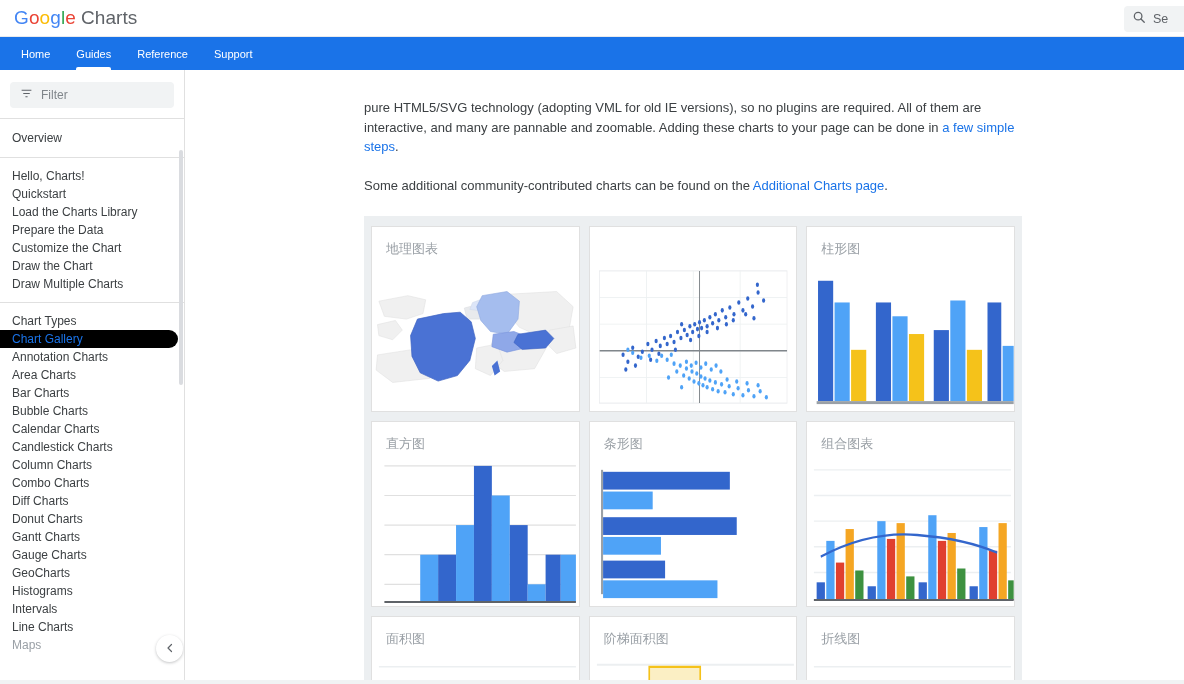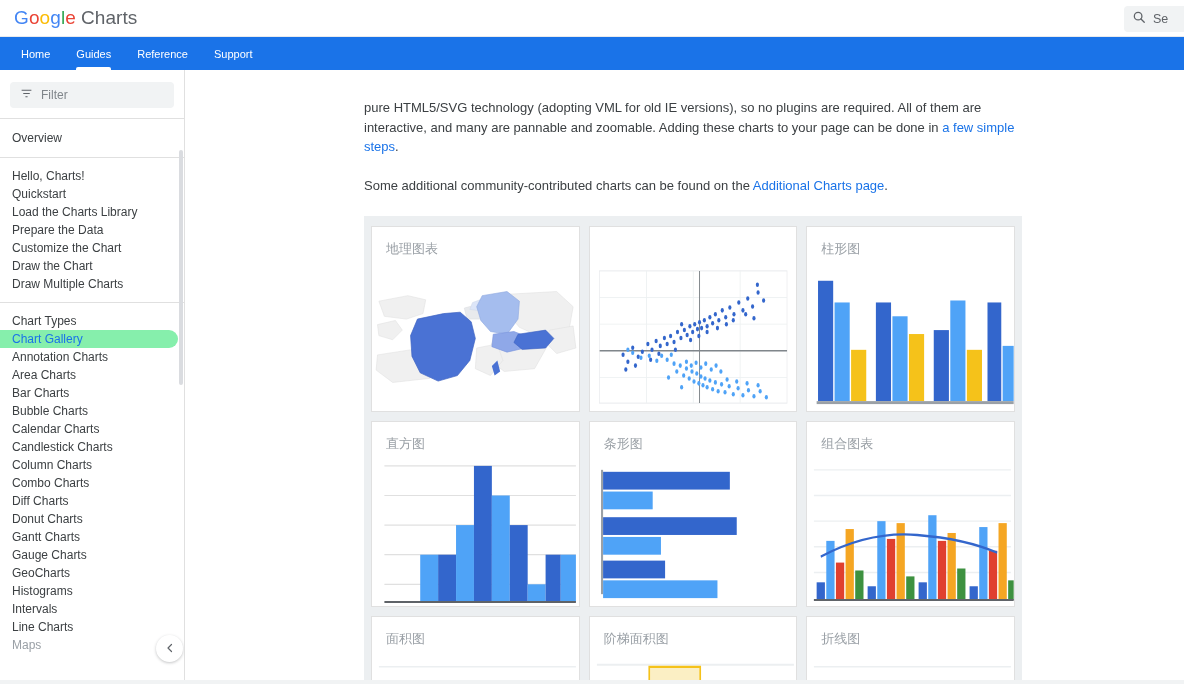--- a/index.html
+++ b/index.html
@@ -68,21 +68,21 @@
   .sb-sep { height: 1px; background: #e0e0e0; margin: 0; }
   .sb-group { padding: 9px 0; text-align: center; }
   .sb-item {
     font-size: 12px; color: #3c4043; line-height: 18px;
     padding: 0 12px; height: 18px; display: flex; align-items: center;
     cursor: pointer; white-space: nowrap; overflow: hidden;
   }
   .sb-group.top .sb-item { height: 20px; line-height: 20px; }
   .sb-item.head { color: #3c4043; }
   .sb-item.active {
-    color: #1a73e8; background: #86efac;
+    color: #1a73e8; background: #000000;
     border-radius: 0 12px 12px 0; margin-right: 6px; font-weight: 400;
   }
   .sb-item.dim { color: #9aa0a6; }
   .sb-scrollbar {
     position: absolute; right: 1px; top: 80px; width: 4px; height: 235px;
     background: #dadce0; border-radius: 3px;
   }
   .collapse-btn {
     position: absolute; left: 156px; top: 565px;
     width: 27px; height: 27px; border-radius: 50%;

